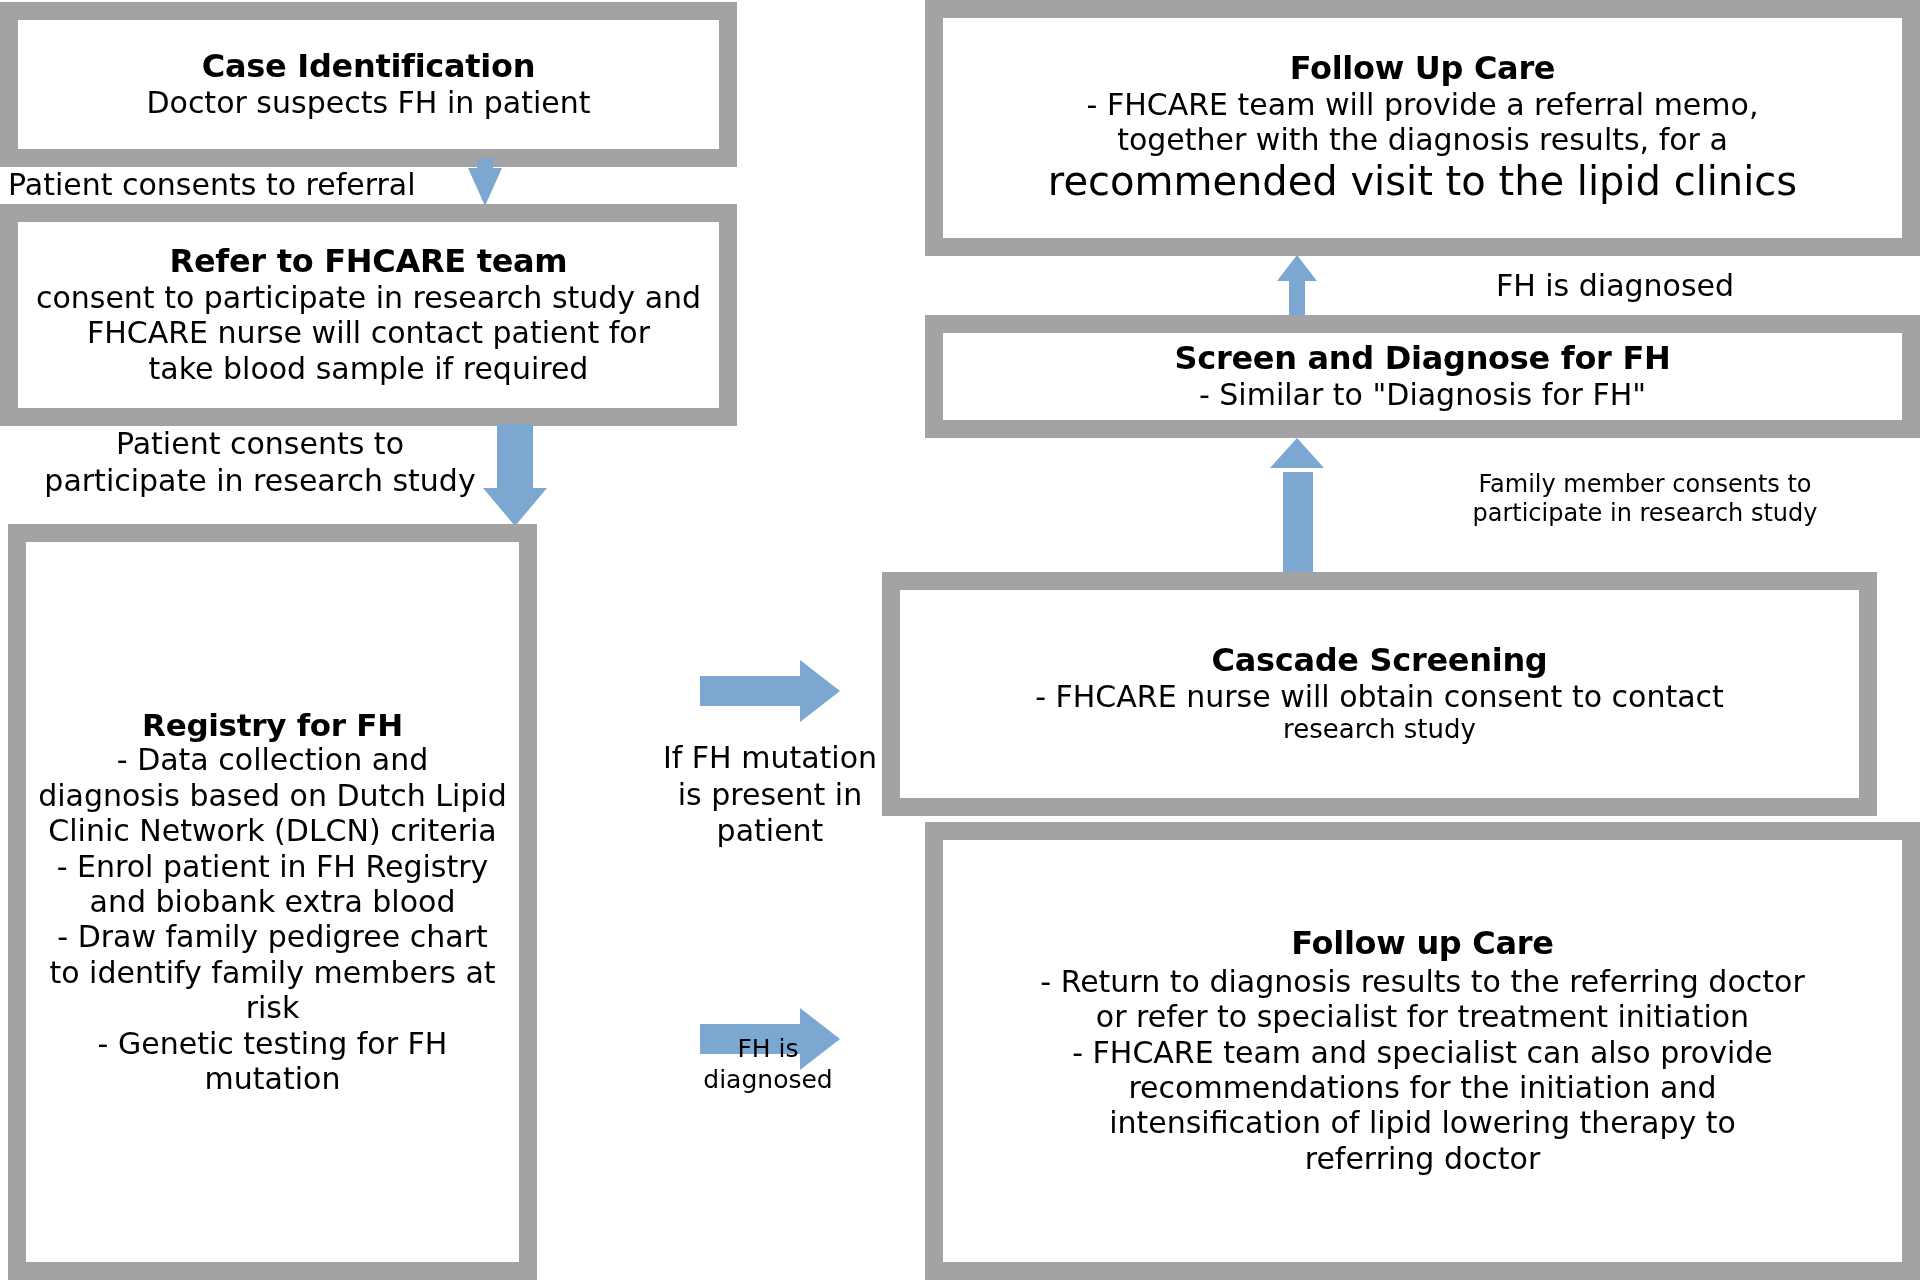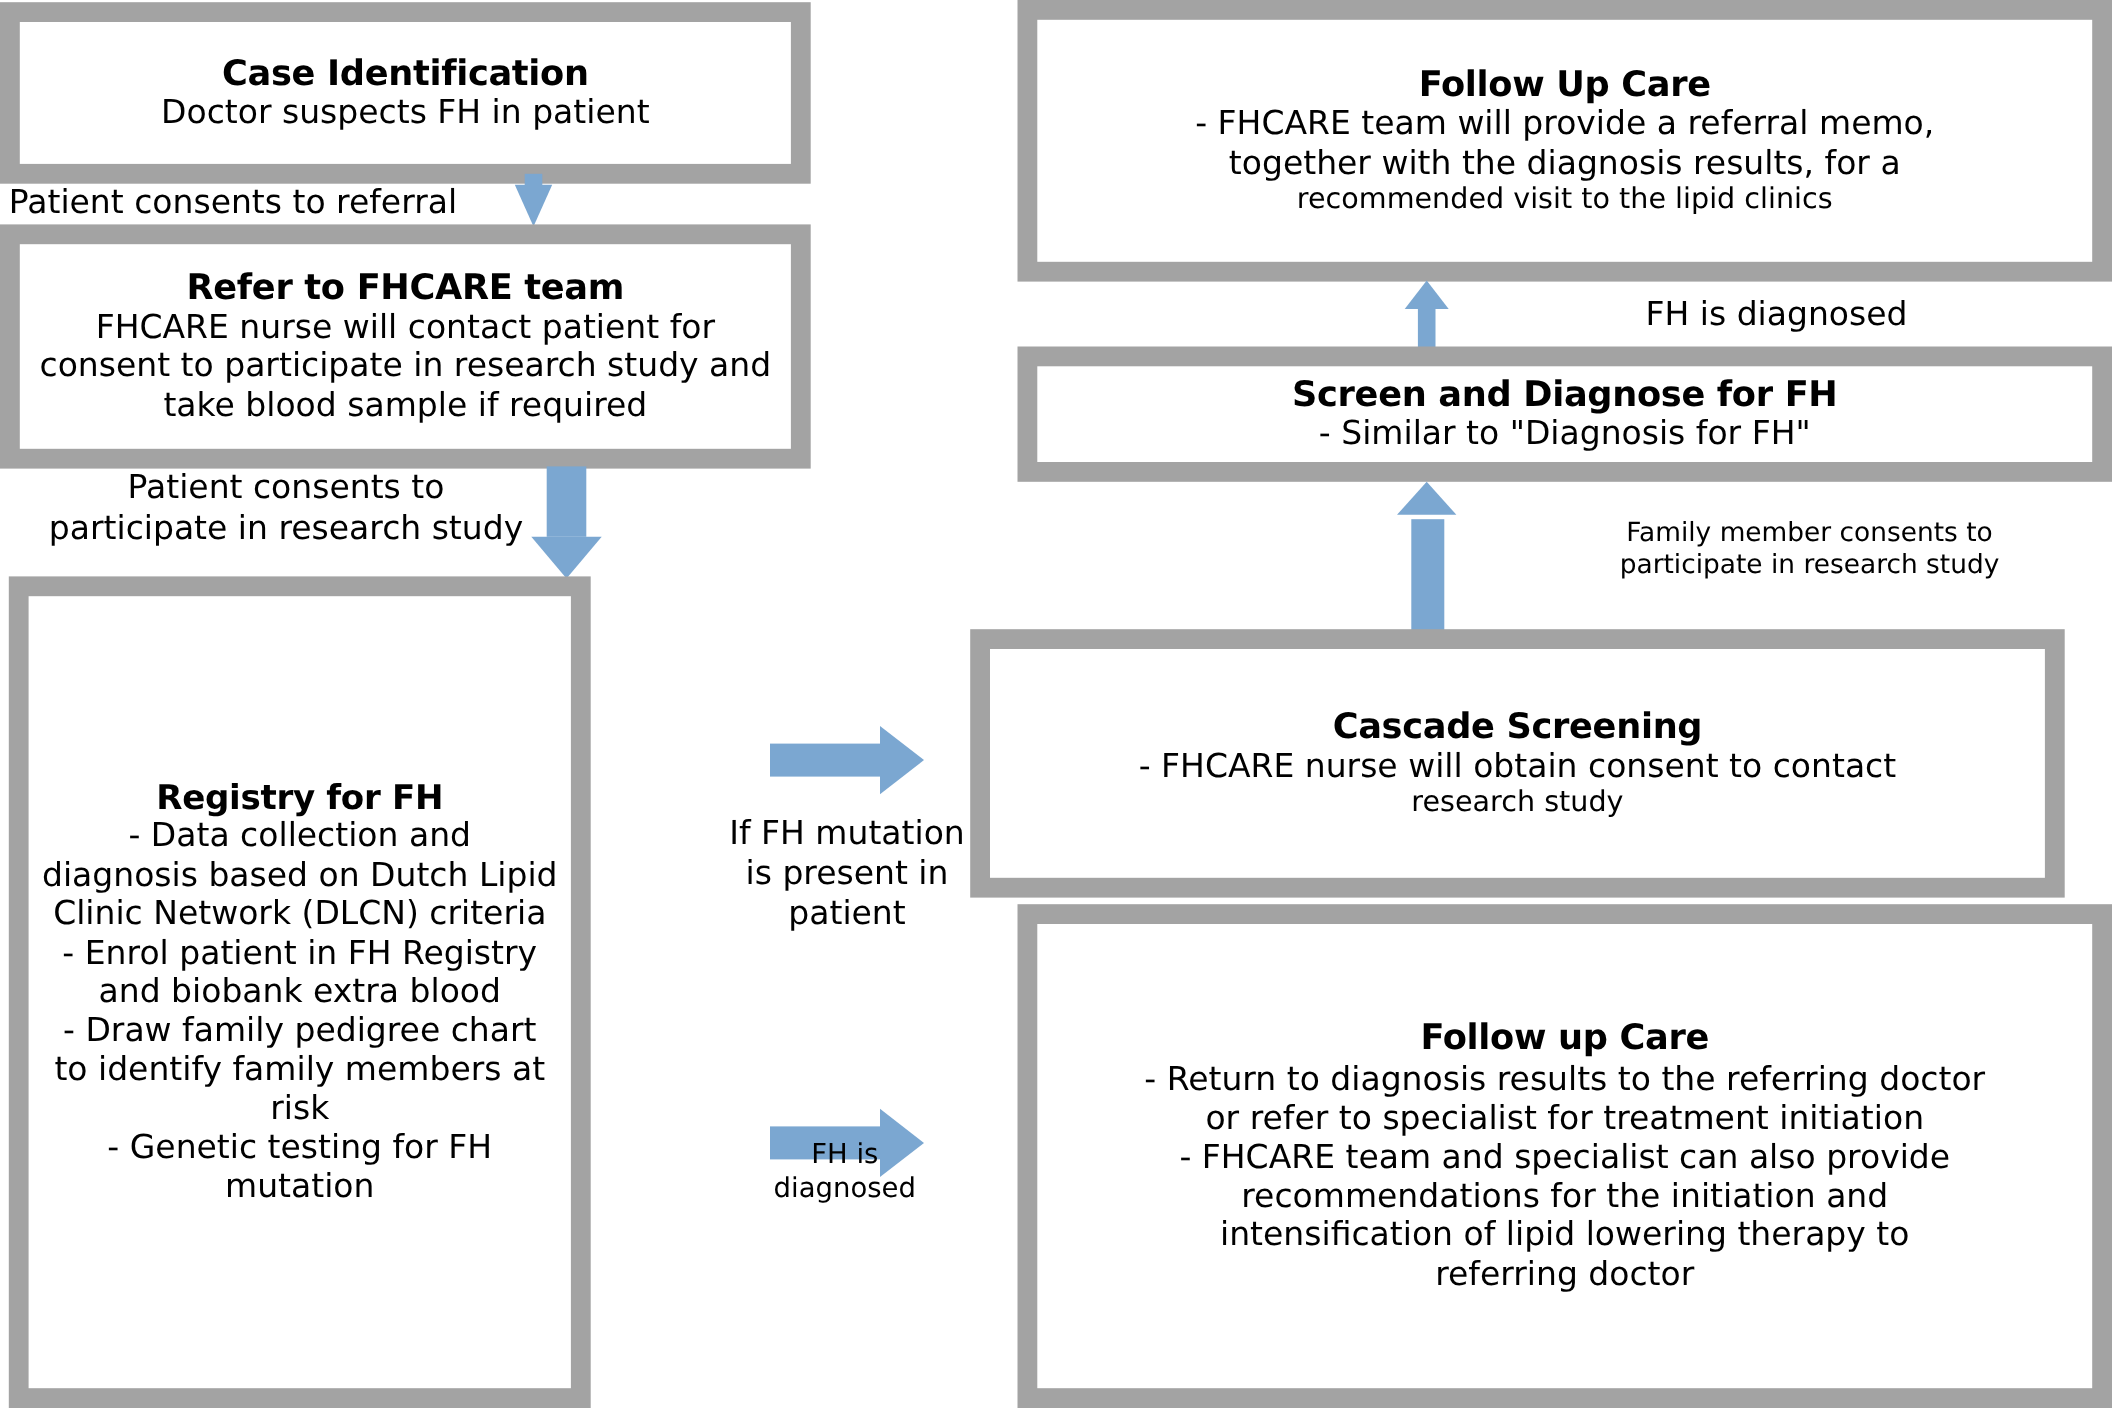--- a/index.html
+++ b/index.html
@@ -145,22 +145,22 @@
   <div class="label left-al" style="left:8px; top:167px; width:460px; font-size:30px;">Patient consents to referral</div>
 
   <div class="arrow-down" style="left:462px; top:158px; width:46px; height:48px;">
     <div class="ad-shaft" style="left:15px; width:16px; height:24px;"></div>
     <div class="ad-head arrow-head-down sm" style="left:6px; bottom:0;"></div>
   </div>
 
   <div class="box" style="left:0px; top:204px; width:737px; height:222px;">
     <div class="inner">
       <div class="b-title" style="font-size:32px;">Refer to FHCARE team</div>
+      <div class="b-line" style="font-size:30px;">consent to participate in research study and</div>
       <div class="b-line" style="font-size:30px;">FHCARE nurse will contact patient for</div>
-      <div class="b-line" style="font-size:30px;">consent to participate in research study and</div>
       <div class="b-line" style="font-size:30px;">take blood sample if required</div>
     </div>
   </div>
 
   <div class="label" style="left:30px; top:426px; width:460px; font-size:30px;">Patient consents to
 participate in research study</div>
 
   <div class="arrow-down" style="left:468px; top:424px; width:94px; height:102px;">
     <div class="ad-shaft" style="left:29px; width:36px; height:64px;"></div>
     <div class="ad-head arrow-head-down" style="left:15px; bottom:0;"></div>
@@ -197,21 +197,21 @@
   </div>
 
   <div class="label" style="left:648px; top:1034px; width:240px; font-size:25px;">FH is
 diagnosed</div>
 
   <div class="box" style="left:925px; top:0px; width:995px; height:256px;">
     <div class="inner">
       <div class="b-title" style="font-size:32px;">Follow Up Care</div>
       <div class="b-line" style="font-size:30px;">- FHCARE team will provide a referral memo,</div>
       <div class="b-line" style="font-size:30px;">together with the diagnosis results, for a</div>
-      <div class="b-line" style="font-size:26px;">recommended visit to the lipid clinics</div>
+      <div class="b-line" style="font-size:40px;">recommended visit to the lipid clinics</div>
     </div>
   </div>
 
   <div class="arrow-up" style="left:1270px; top:255px; width:54px; height:64px;">
     <div class="au-shaft" style="left:19px; width:16px; height:44px;"></div>
     <div class="au-head arrow-head-up sm" style="left:7px; top:0; border-left-width:20px; border-right-width:20px; border-bottom-width:26px;"></div>
   </div>
 
   <div class="label" style="left:1400px; top:268px; width:430px; font-size:30px;">FH is diagnosed</div>
 

